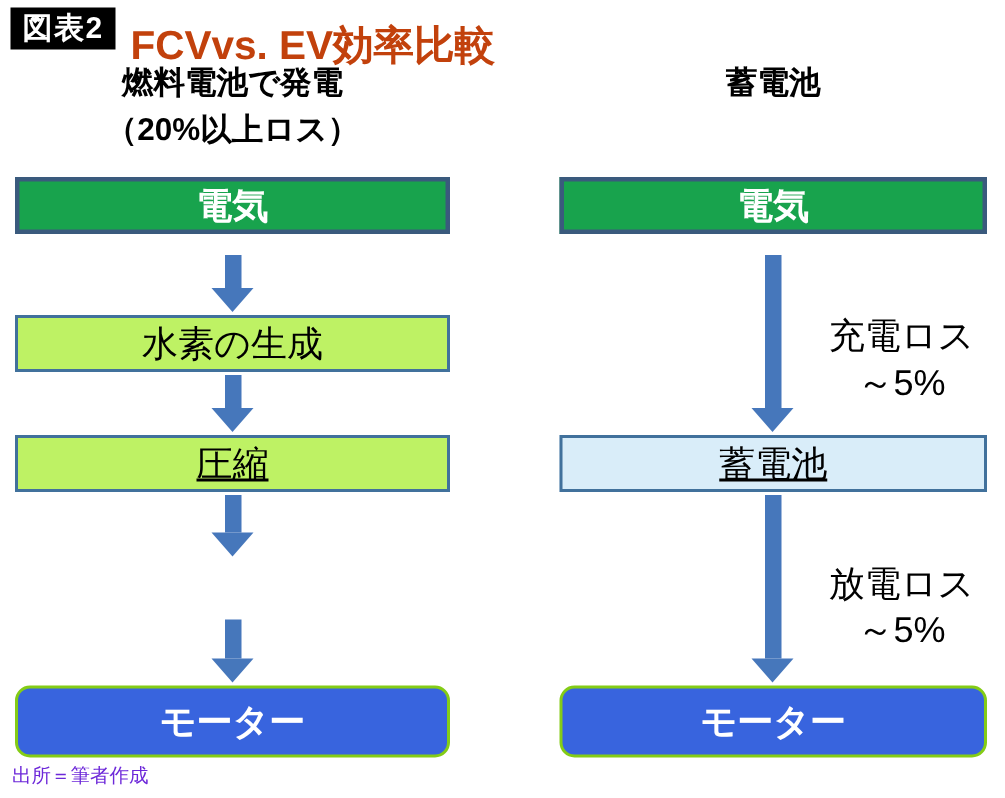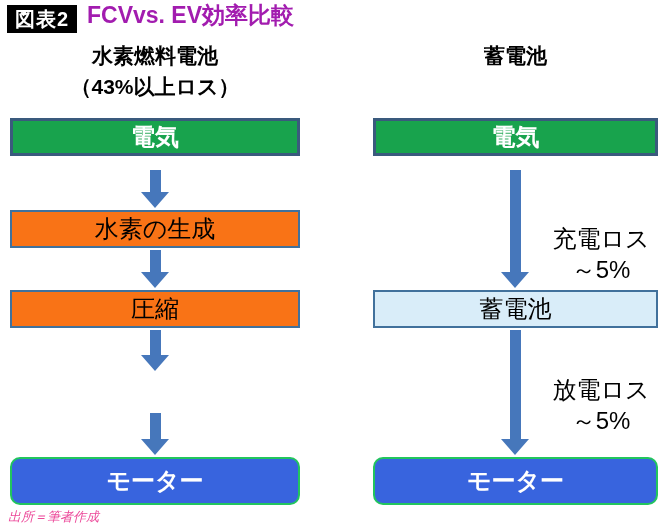--- a/index.html
+++ b/index.html
@@ -7,52 +7,52 @@
   .page {
     position:relative; width:670px; height:532px; background:#ffffff;
     overflow:hidden;
   }
   .badge {
     position:absolute; left:7px; top:5px; height:28px;
     background:#000; color:#fff; font-size:20px; font-weight:bold;
     line-height:28px; padding:0 8px; letter-spacing:1px;
   }
   .main-title {
-    position:absolute; left:87px; top:0; font-size:23px; font-weight:bold;
-    color:#a21caf; white-space:nowrap;
+    position:absolute; left:87px; top:12px; font-size:27px; font-weight:bold;
+    color:#c2410c; white-space:nowrap;
   }
   .col-header {
     position:absolute; top:40px; text-align:center; font-size:21px;
     font-weight:bold; color:#000; line-height:31px;
   }
   .col-header.left  { left:10px;  width:290px; }
   .col-header.right { left:373px; width:285px; }
   .node {
     position:absolute; display:flex; align-items:center; justify-content:center;
     box-sizing:border-box; font-size:24px; text-align:center;
   }
   .node.green {
     background:#18A34D; border:3px solid #3A5A7D; color:#fff; font-weight:bold;
   }
   .node.white {
-    background:#f97316; border:2px solid #41719C; color:#000;
+    background:#bef264; border:2px solid #41719C; color:#000;
   }
   .node.lightblue {
     background:#D9EDF9; border:2px solid #41719C; color:#000;
   }
   .node.blue {
-    background:#3864DE; border:2px solid #22c55e; color:#fff; font-weight:bold;
+    background:#3864DE; border:2px solid #84cc16; color:#fff; font-weight:bold;
     border-radius:10px;
   }
   
   .l-col { left:10px; width:290px; }
   .r-col { left:373px; width:285px; }
   .y-elec   { top:118px; height:38px; }
   .y-row2   { top:210px; height:38px; }
-  .y-row3   { top:290px; height:38px; }
+  .y-row3   { top:290px; height:38px;text-decoration:underline; }
   .y-row4   { top:373px; height:38px; }
   .y-motor  { top:457px; height:48px; }
   .arrow {
     position:absolute; display:flex; flex-direction:column; align-items:center;
     width:28px;
   }
   .arrow .shaft { width:11px; flex:1; background:#4677BB; }
   .arrow .head  {
     width:0; height:0;
     border-left:14px solid transparent; border-right:14px solid transparent;
@@ -63,37 +63,37 @@
   .a1 { top:170px; height:38px; }
   .a2 { top:250px; height:38px; }
   .a3 { top:330px; height:41px; }
   .a4 { top:413px; height:42px; }
   .ra1 { top:170px; height:118px; }
   .ra2 { top:330px; height:125px; }
   .loss-label {
     position:absolute; left:532px; width:138px; text-align:center;
     font-size:24px; line-height:31px; color:#000;
   }
-  .loss-1 { top:209px;margin-top:14px; }
+  .loss-1 { top:209px; }
   .loss-2 { top:374px; }
   .source {
-    position:absolute; left:8px; top:508px; font-size:13px; color:#ec4899;font-style:italic;
+    position:absolute; left:8px; top:508px; font-size:13px; color:#6d28d9;
   }
 </style>
 </head>
 <body>
 
 <div class="page">
 
   <span class="badge">図表2</span>
   <span class="main-title">FCVvs. EV効率比較</span>
 
   <div class="col-header left">
-    <div>水素燃料電池</div>
-    <div>（43%以上ロス）</div>
+    <div>燃料電池で発電</div>
+    <div>（20%以上ロス）</div>
   </div>
   <div class="col-header right">
     <div>蓄電池</div>
   </div>
 
   <div class="node green l-col y-elec">電気</div>
   <div class="arrow ax-left a1">
     <div class="shaft"></div>
     <div class="head"></div>
   </div>

